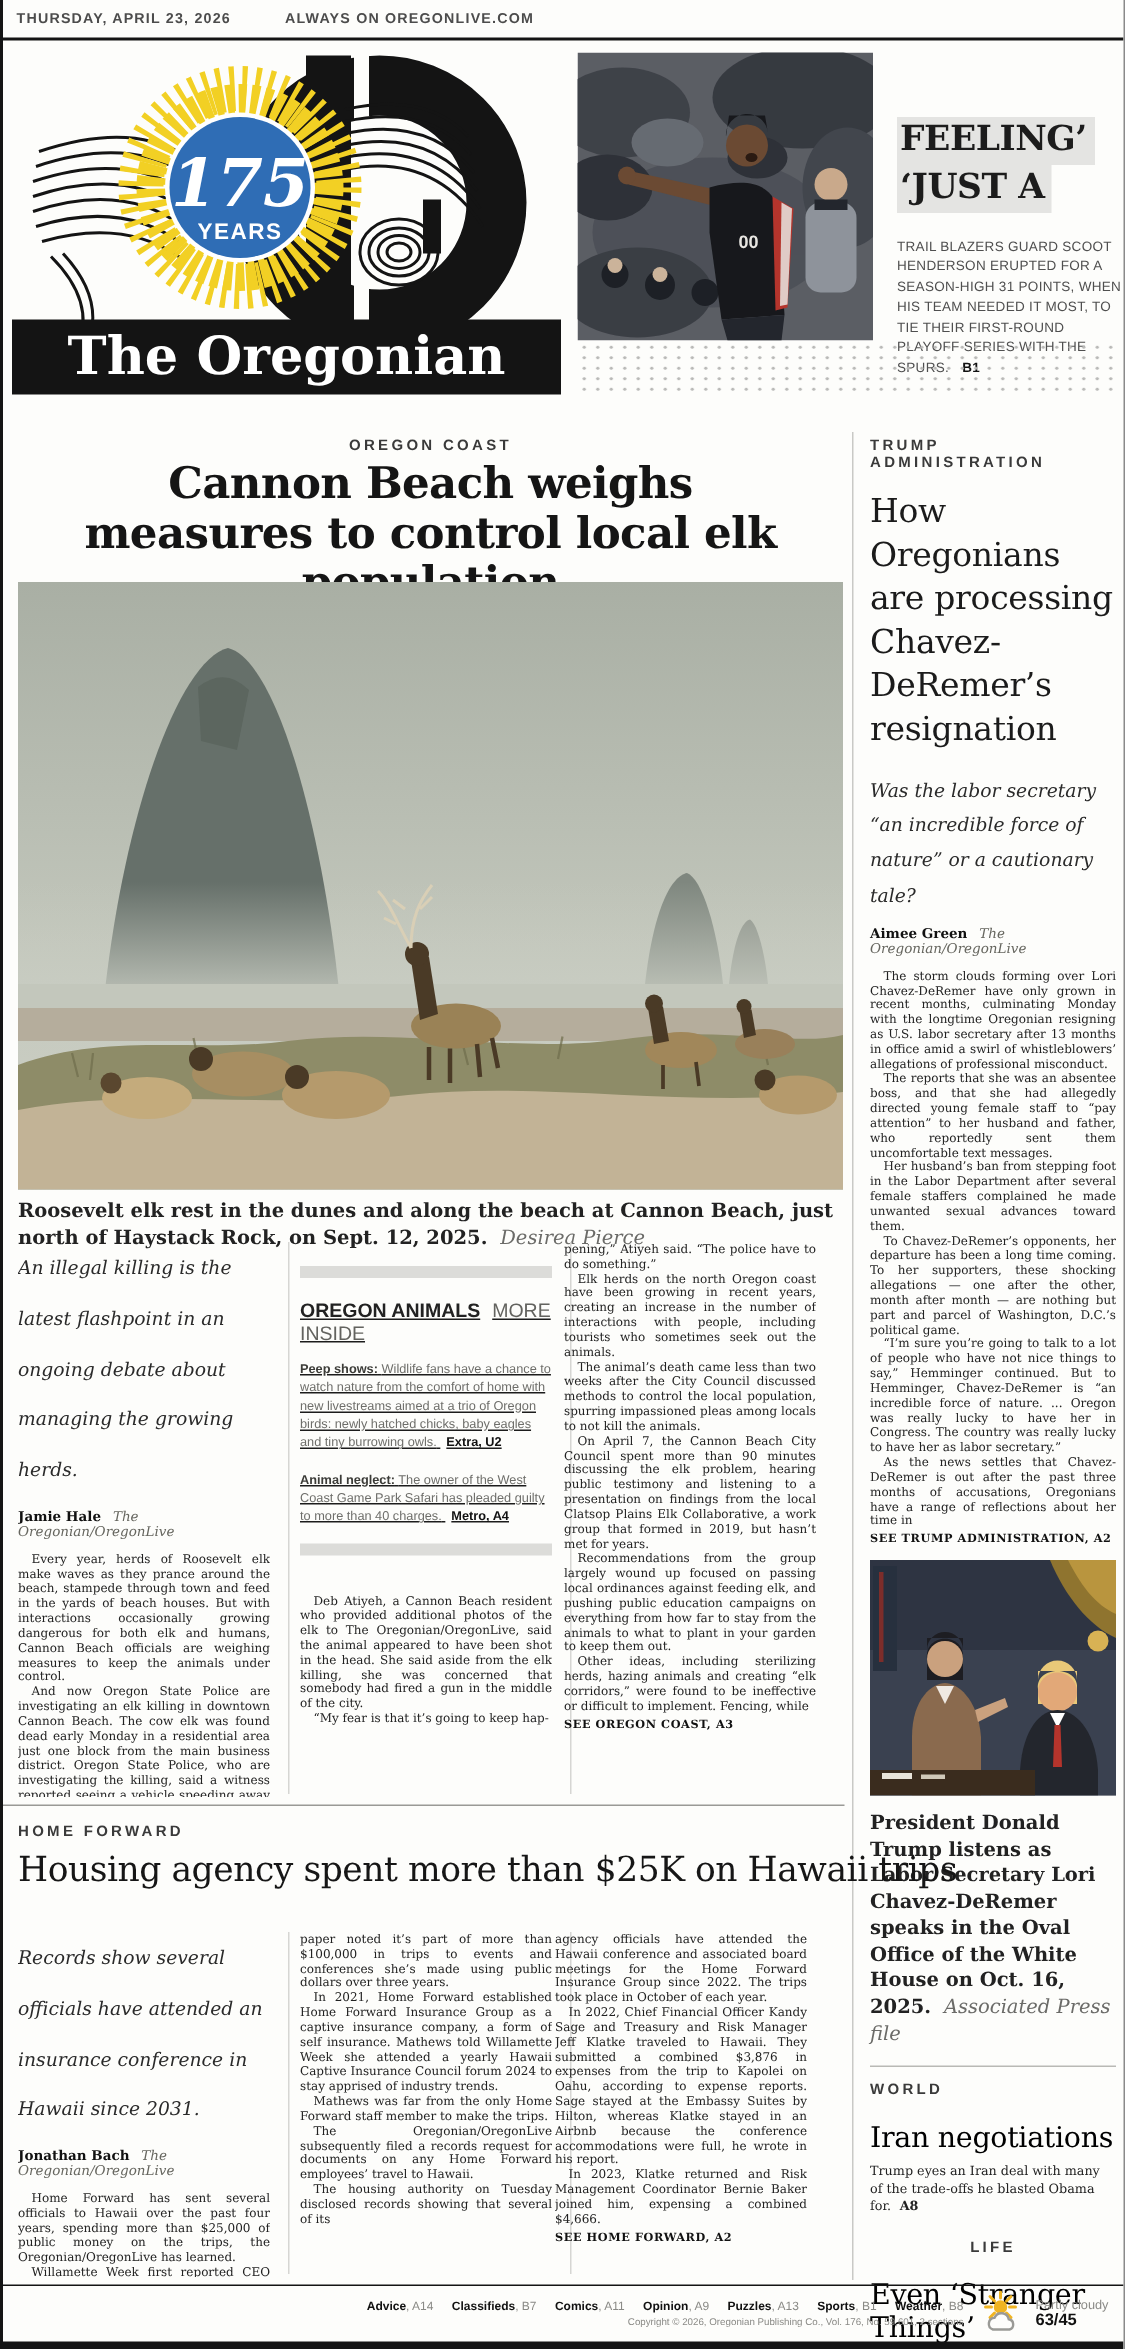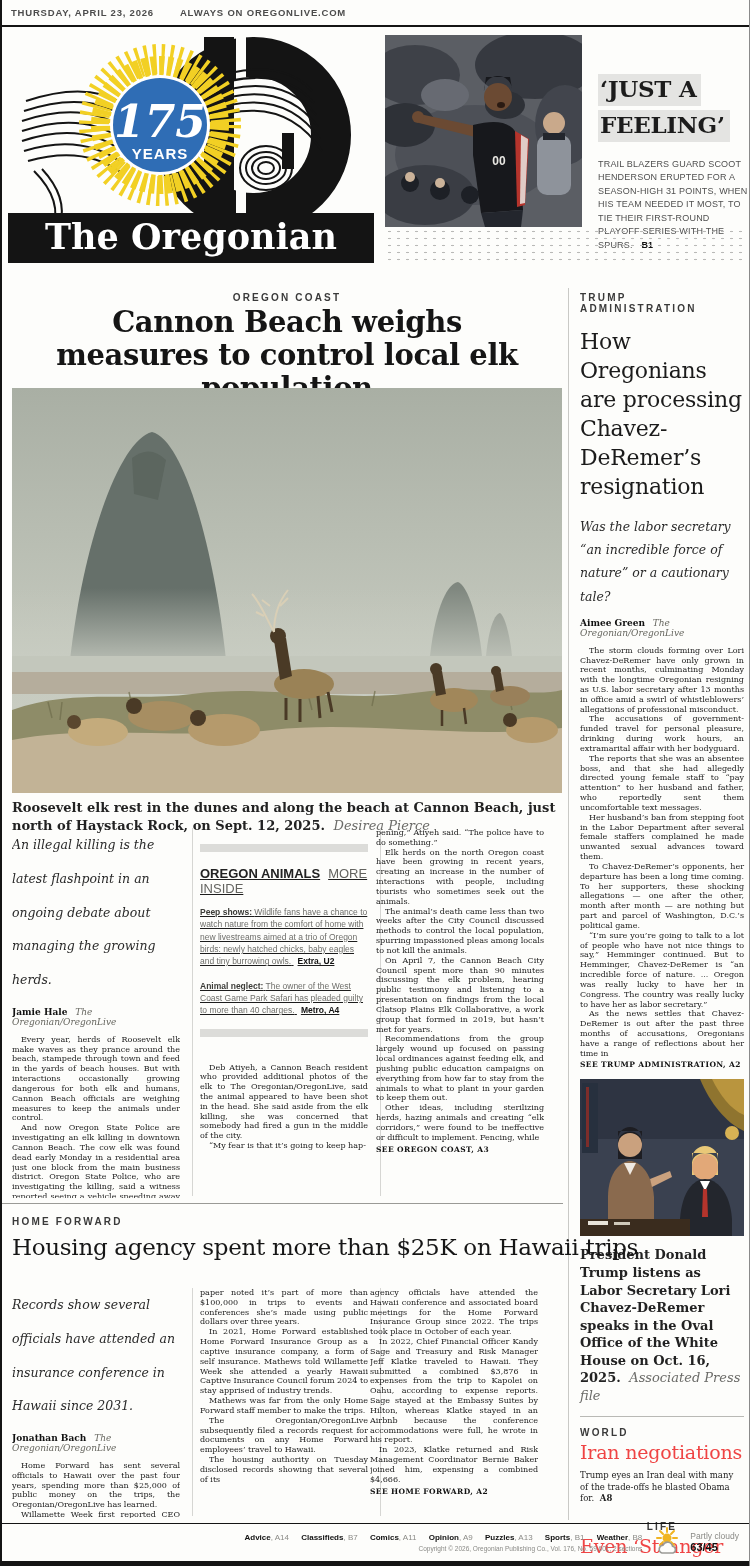--- a/index.html
+++ b/index.html
@@ -6,21 +6,21 @@
   html,body { background:#888; }
   .page {
     position:relative; width:750px; height:1566px; margin:0 auto;
     background:#fdfdfb; overflow:hidden;
     border-left:2px solid #141414; border-right:1px solid #8a8a8a;
     font-family:"DejaVu Serif","Liberation Serif",serif; color:#1c1c1c;
   }
 
   
   .topbar { position:absolute; left:0; top:0; width:100%; height:27px;
-    border-bottom:2px solid #141414; display:flex; align-items:center; gap:26px;
+    border-bottom:2px solid #141414; display:flex; align-items:center; gap:36px;
     padding-left:9px; font-family:"Liberation Sans",sans-serif;
     font-size:9.5px; letter-spacing:.8px; color:#4c4c4c; font-weight:bold; }
 
   
   .masthead { position:absolute; left:0; top:29px; width:100%; height:254px; }
   .logo-art { position:absolute; left:6px; top:4px; }
   .bball { position:absolute; left:383px; top:6px; width:197px; height:192px; overflow:hidden; }
   .promo { position:absolute; left:596px; top:45px; width:150px; }
   .promo-line { display:inline-block; background:#e4e4e2; padding:1px 5px 2px 2px;
     font-size:23px; font-weight:bold; letter-spacing:-.3px; line-height:1.25; }
@@ -63,21 +63,21 @@
   .ibox-item { font-family:"Liberation Sans",sans-serif; font-size:8.5px; line-height:1.45; color:#6e6e6a; margin-bottom:12px; }
   .ibox-item b.lab { color:#3c3c38; }
   .ibox-item b.ref { color:#111; }
 
   
   .trump { position:absolute; left:578px; top:292px; width:164px; }
   .trump-head { margin-top:13px; font-size:22px; font-weight:500; line-height:1.32; letter-spacing:-.2px; color:#1b1b1b; }
   .trump-deck { margin-top:14px; font-style:italic; font-size:12.5px; line-height:1.85; color:#2a2a2a; }
   .photo-sm { width:164px; height:157px; overflow:hidden; background:#3c4250; margin-top:10px; }
   .sec-rule { border:none; border-top:1px solid #b9b9b5; margin:12px 0 10px; }
-  .mini-head { font-size:19px; font-weight:500; letter-spacing:-.2px; color:#ef4444; margin:3px 0 7px; }
+  .mini-head { font-size:19px; font-weight:500; letter-spacing:-.2px; color:#000000; margin:15px 0 7px; }
   .mini-text { font-size:8.5px; line-height:1.35; color:#222; }
   .mini-text b { font-weight:bold; }
 
   
   .hf-rule { position:absolute; left:0; top:1203px; width:561px; border-top:1px solid #9a9a96; }
   .hf-kicker { position:absolute; left:10px; top:1216px; }
   .hf-head { position:absolute; left:10px; top:1234px; width:552px; white-space:nowrap;
     font-size:23px; font-weight:500; letter-spacing:-.3px; color:#161616; }
 
   
@@ -185,22 +185,22 @@
         <path d="M136,100 L143,104 L140,168 L135,169 Z" fill="#e8e6e2" opacity=".85"></path>
         <circle cx="113" cy="62" r="14" fill="#6b4a33"></circle>
         <path d="M99,56 a14,14 0 0 1 28,-2 l-2,-12 -24,0 Z" fill="#17181c"></path>
         <ellipse cx="116" cy="70" rx="4" ry="3" fill="#2a1a12"></ellipse>
         <text x="114" y="130" text-anchor="middle" fill="#e8e6e2" font-family="Liberation Sans, sans-serif" font-weight="bold" font-size="12">00</text>
         <path d="M96,178 L100,192 L136,192 L138,175 Z" fill="#23262d"></path>
       </g>
     </svg>
 
     <div class="promo">
+      <div style="margin-top:4px;"><span class="promo-line">FEELING’</span></div>
       <div><span class="promo-line">‘JUST A</span></div>
-      <div style="margin-top:4px;"><span class="promo-line">FEELING’</span></div>
       <div class="promo-sum">
         <span>TRAIL BLAZERS GUARD SCOOT HENDERSON ERUPTED FOR A SEASON-HIGH 31 POINTS, WHEN HIS TEAM NEEDED IT MOST, TO TIE THEIR FIRST-ROUND PLAYOFF SERIES WITH THE SPURS.</span>
         <b style="margin-left:6px;">B1</b>
       </div>
     </div>
 
     <div class="dots"></div>
   </div>
 
   <div class="vrule-main"></div>
@@ -328,21 +328,20 @@
   <div class="trump">
     <div class="kicker">TRUMP ADMINISTRATION</div>
     <h2 class="trump-head">How Oregonians are processing Chavez-DeRemer’s resignation</h2>
     <div class="trump-deck">Was the labor secretary “an incredible force of nature” or a cautionary tale?</div>
     <div class="byline">
       <b>Aimee Green</b>
       <i style="margin-left:5px;">The Oregonian/OregonLive</i>
     </div>
     <div class="body">
       <p>The storm clouds forming over Lori Chavez-DeRemer have only grown in recent months, culminating Monday with the longtime Oregonian resigning as U.S. labor secretary after 13 months in office amid a swirl of whistleblowers’ allegations of professional misconduct.</p>
-      <p>The accusations of government-funded travel for personal pleasure, drinking during work hours, an extramarital affair with her bodyguard.</p>
       <p>The reports that she was an absentee boss, and that she had allegedly directed young female staff to “pay attention” to her husband and father, who reportedly sent them uncomfortable text messages.</p>
       <p>Her husband’s ban from stepping foot in the Labor Department after several female staffers complained he made unwanted sexual advances toward them.</p>
       <p>To Chavez-DeRemer’s opponents, her departure has been a long time coming. To her supporters, these shocking allegations — one after the other, month after month — are nothing but part and parcel of Washington, D.C.’s political game.</p>
       <p>“I’m sure you’re going to talk to a lot of people who have not nice things to say,” Hemminger continued. But to Hemminger, Chavez-DeRemer is “an incredible force of nature. ... Oregon was really lucky to have her in Congress. The country was really lucky to have her as labor secretary.”</p>
       <p>As the news settles that Chavez-DeRemer is out after the past three months of accusations, Oregonians have a range of reflections about her time in</p>
     </div>
     <div class="jump">SEE TRUMP ADMINISTRATION, A2</div>
 
     
     <svg class="photo-sm" width="164" height="157" viewBox="0 0 164 157">

